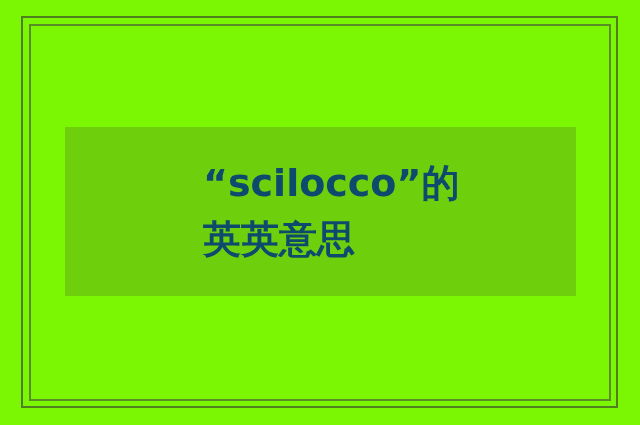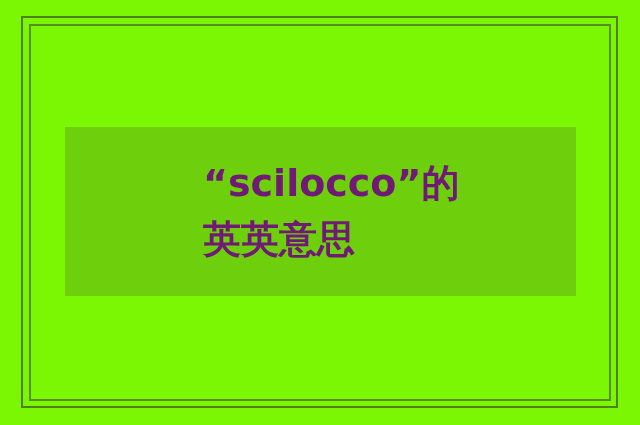--- a/index.html
+++ b/index.html
@@ -55,21 +55,21 @@
     background: #6ed00c;
     box-sizing: border-box;
     display: flex;
     align-items: center;
   }
 
   #title-text {
     display: block;
     width: 270px;
     margin-left: 138px;
-    color: #701a75;
+    color: #0c4a6e;
     font-size: 38px;
     line-height: 1.45;
     font-weight: bold;
     letter-spacing: 0px;
     text-align: left;
     word-break: break-all;
     font-family: "DejaVu Sans", "Liberation Sans", sans-serif;
   }
 </style>
 </head>

